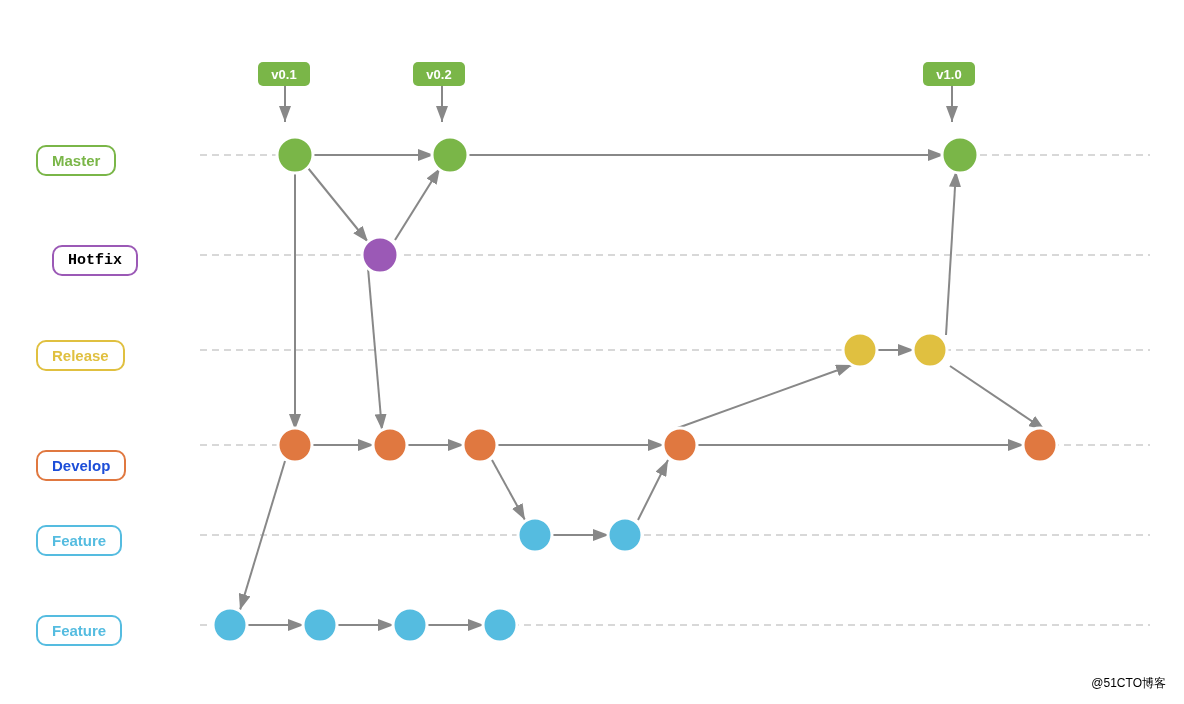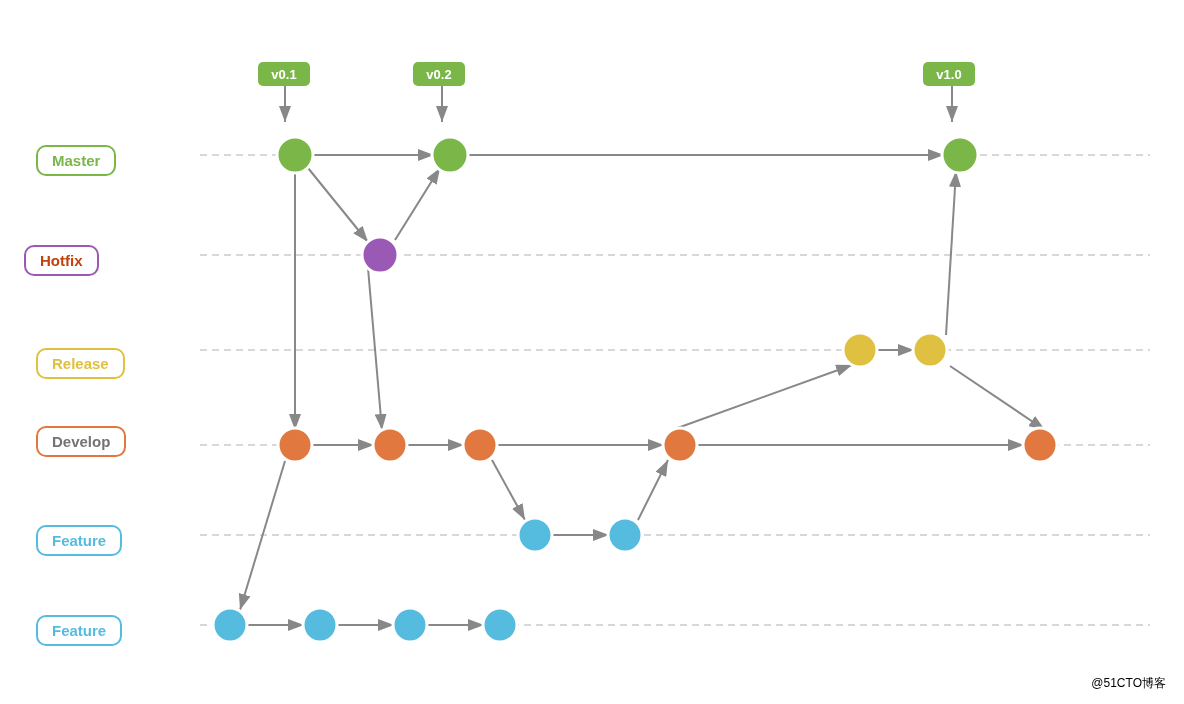--- a/index.html
+++ b/index.html
@@ -27,37 +27,37 @@
       background: #fff;
       z-index: 10;
     }
     .label-master {
       color: #7ab648;
       border-color: #7ab648;
       left: 36px;
       top: 145px;
     }
     .label-hotfix {
-      color: #c2410c;
+      color: #000000;
       border-color: #9b59b6;
-      left: 24px;
+      left: 52px;
       top: 245px;
+      font-family: Liberation Mono, monospace;
     }
     .label-release {
       color: #e0c040;
       border-color: #e0c040;
       left: 36px;
       top: 340px;
-      margin-top: 8px;
     }
     .label-develop {
-      color: #737373;
+      color: #1d4ed8;
       border-color: #e07840;
       left: 36px;
-      top: 426px;
+      top: 450px;
     }
     .label-feature1 {
       color: #55bce0;
       border-color: #55bce0;
       left: 36px;
       top: 525px;
     }
     .label-feature2 {
       color: #55bce0;
       border-color: #55bce0;

